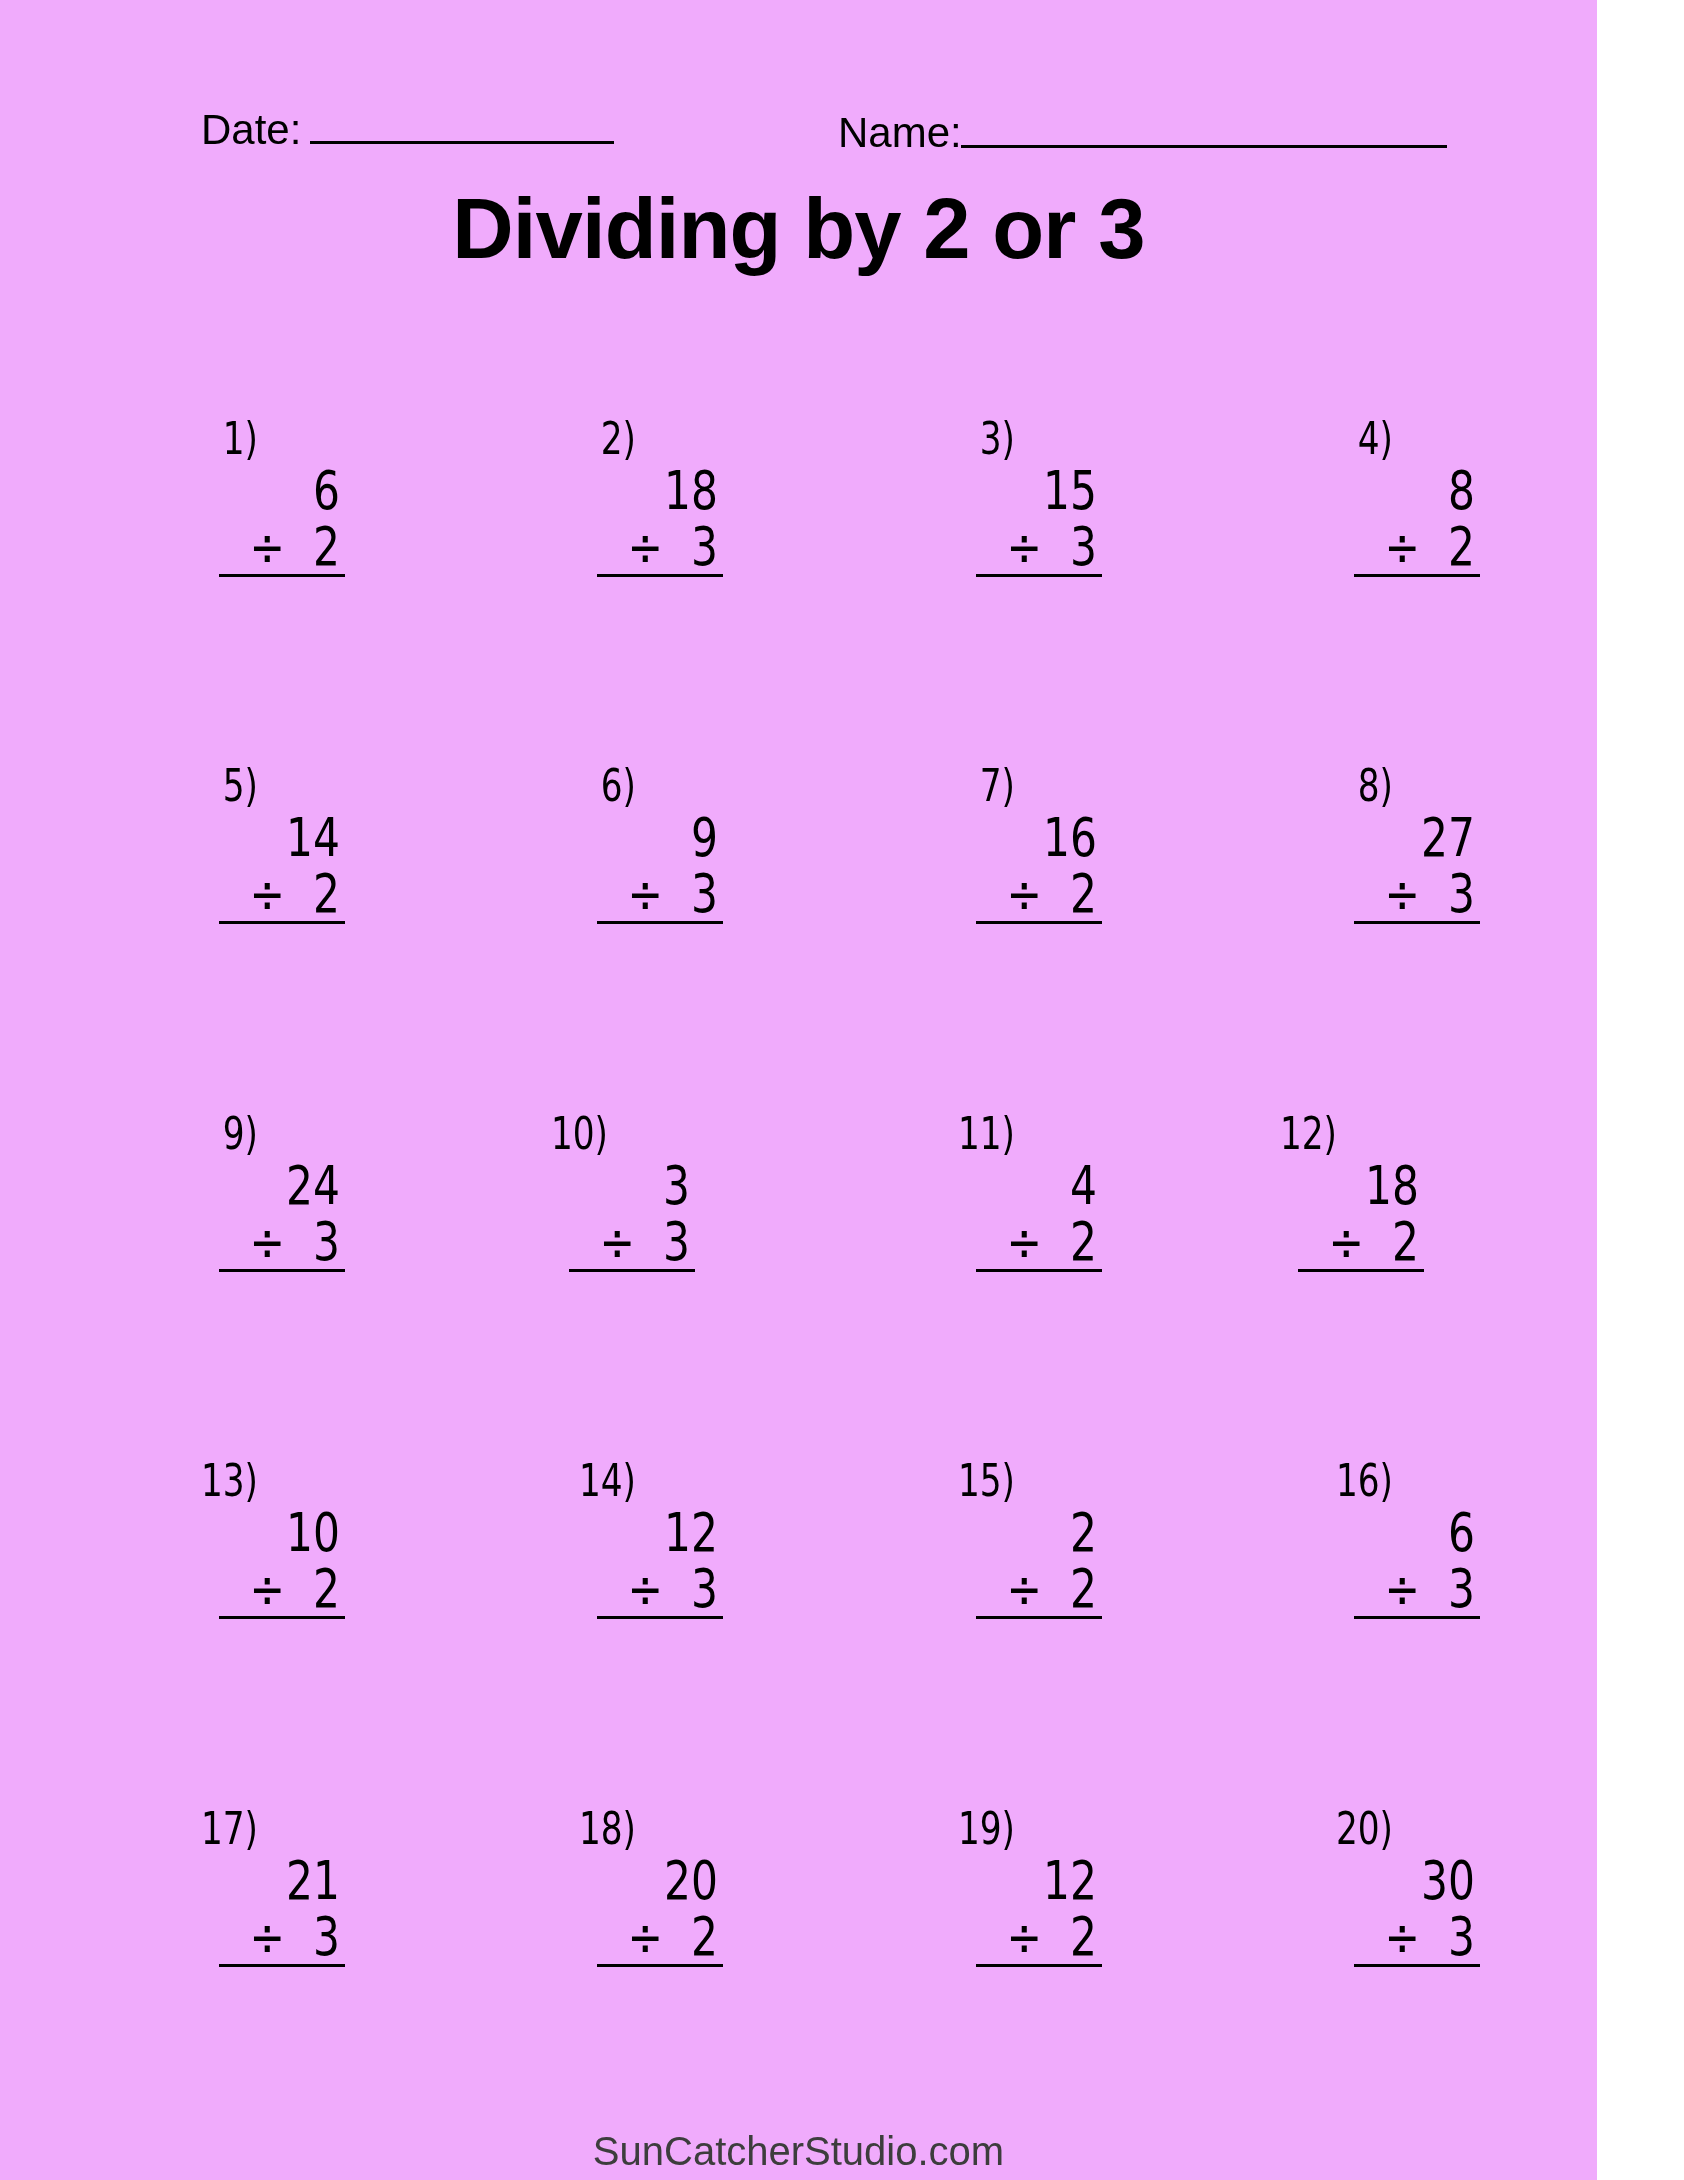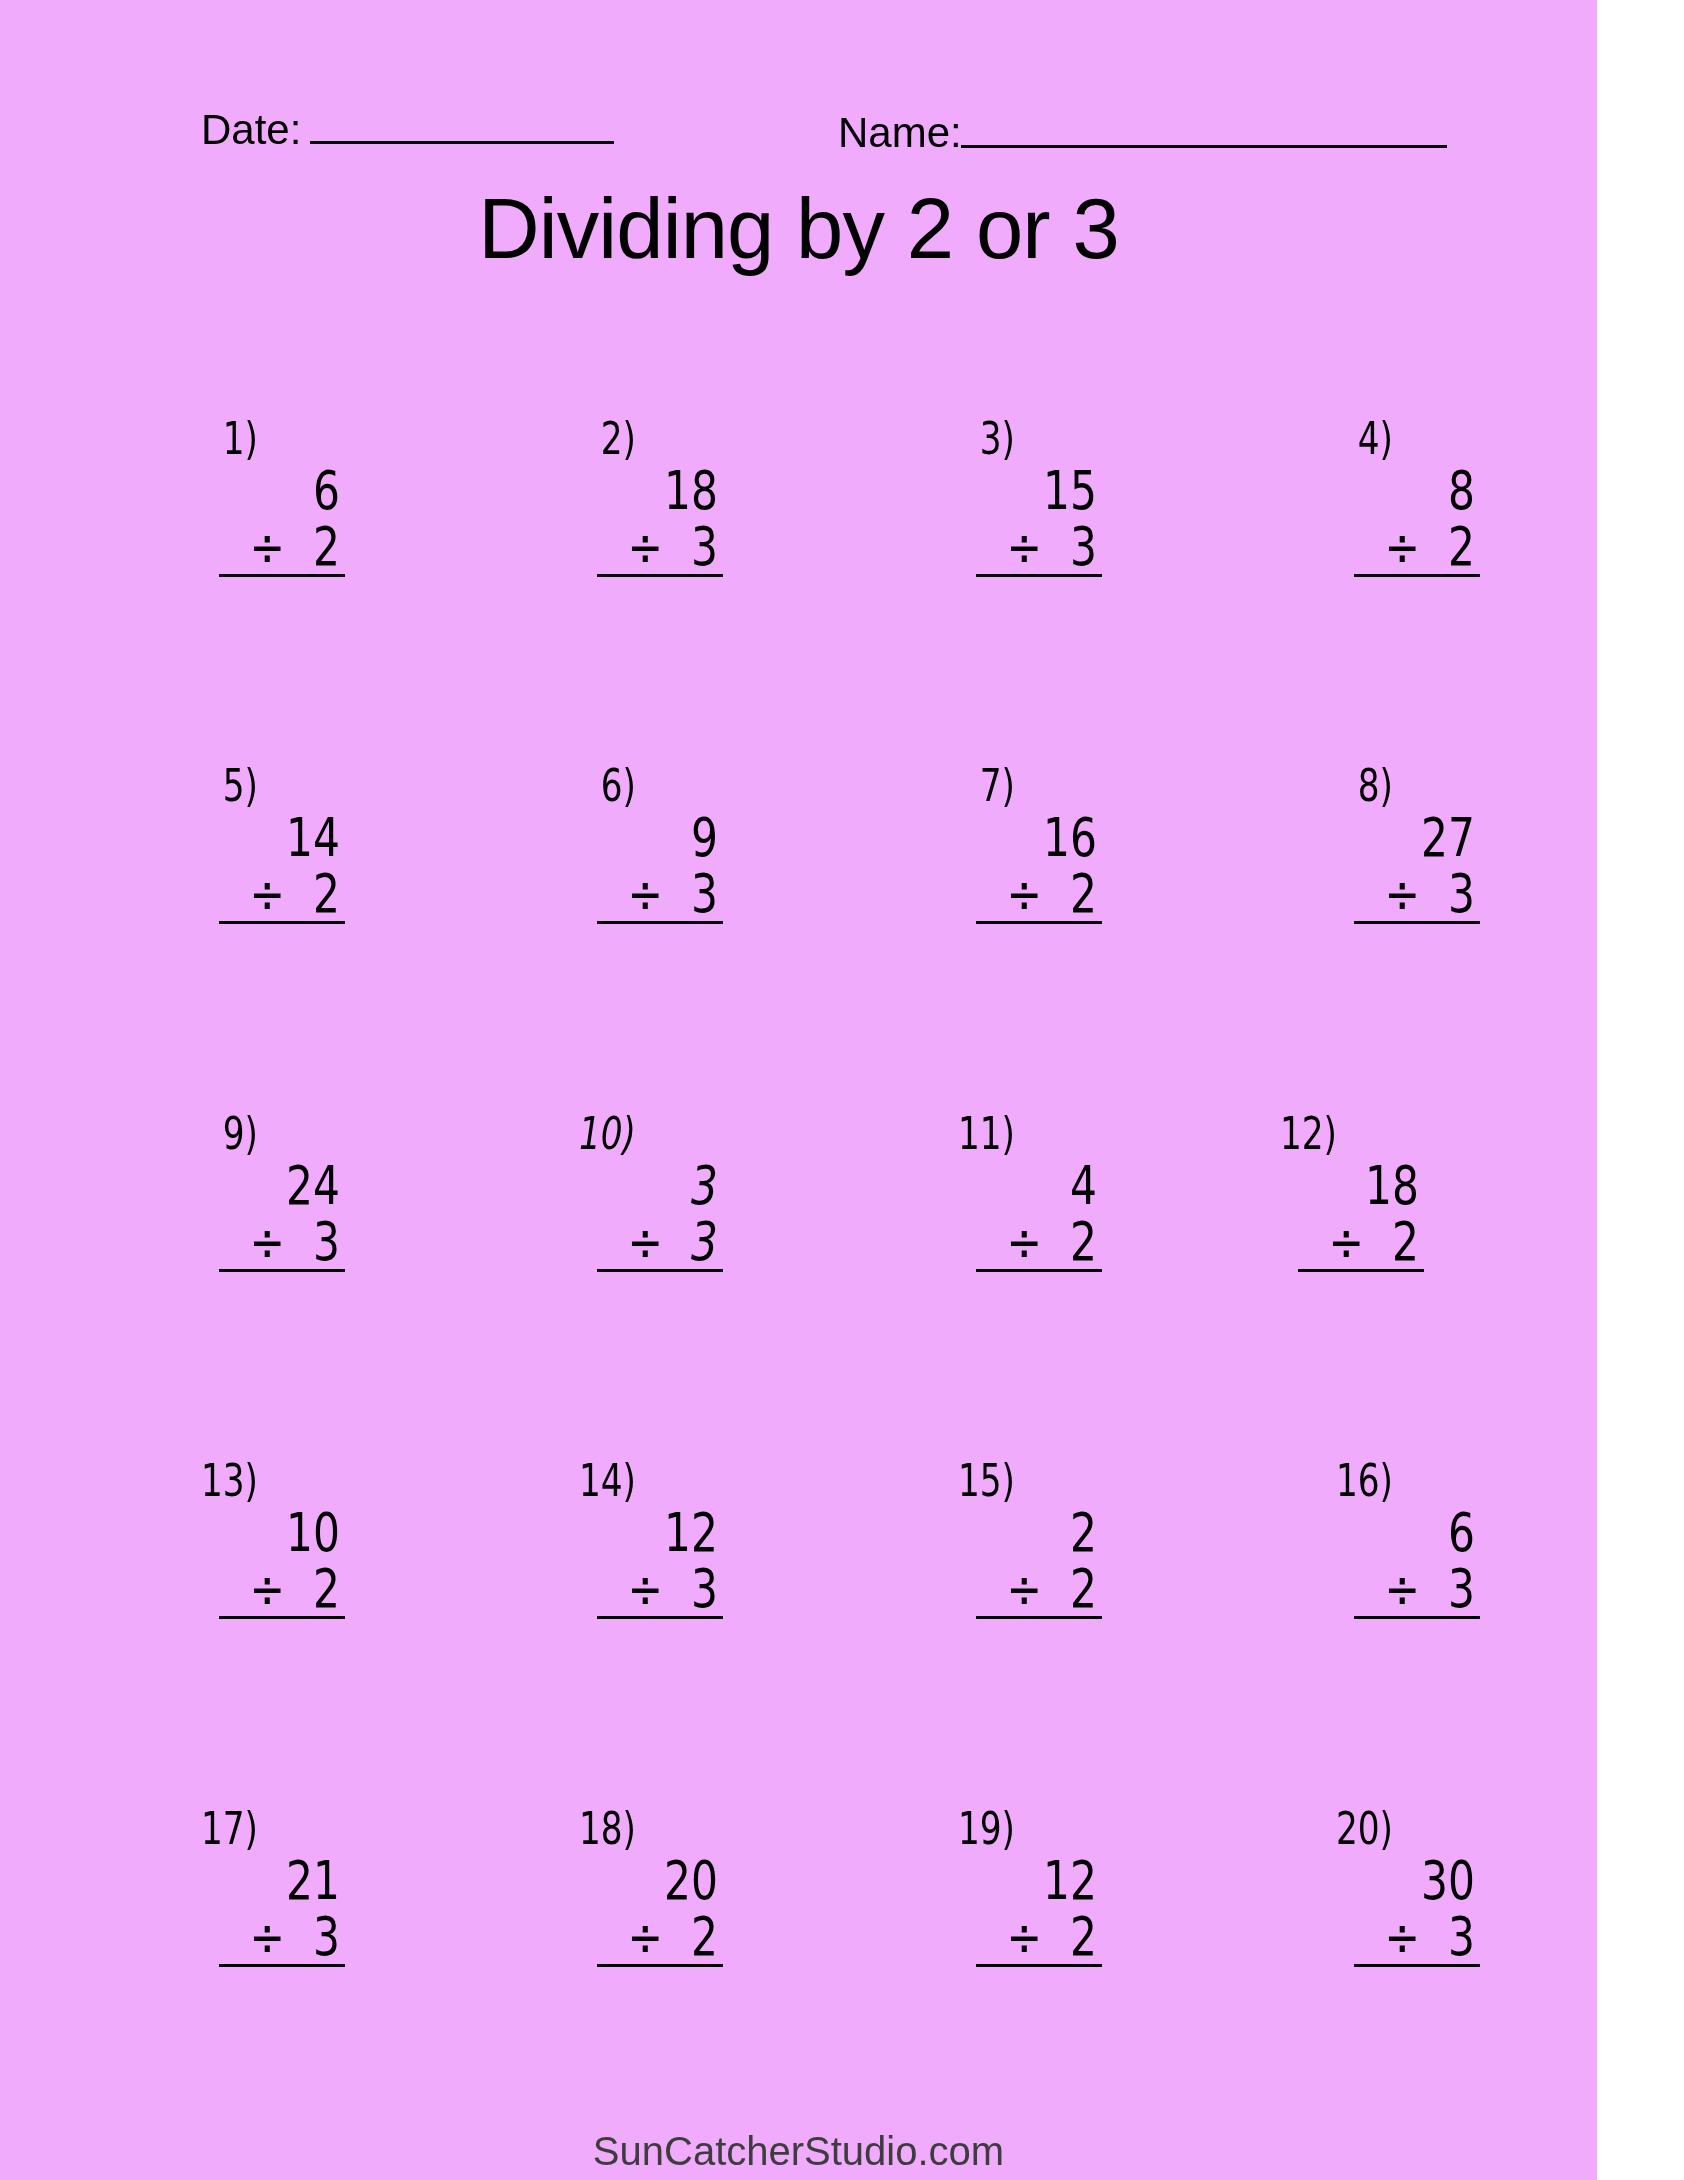--- a/index.html
+++ b/index.html
@@ -28,21 +28,21 @@
   }
   #date-line{left:310px;top:141px;width:304px;}
   #name-line{left:961px;top:145px;width:486px;}
   
   .title{
     position:absolute;
     left:0;right:0;
     top:186px;
     text-align:center;
     font-size:85px;
-    font-weight:normal;
+    font-weight:bold;
     letter-spacing:-0.9px;
     line-height:1;
     white-space:nowrap;
   }
   .subtitle{
     position:absolute;
     left:0;right:0;
     top:295px;
     text-align:center;
     font-size:37px;
@@ -161,21 +161,21 @@
     <span class="num-line dividend-line">27</span>
     <span class="num-line divisor-line">÷ 3</span>
     <div class="answer-line"></div>
   </div>
       <div class="problem" style="left: 219px; top: 1117px;">
     <span class="plabel">9)</span>
     <span class="num-line dividend-line">24</span>
     <span class="num-line divisor-line">÷ 3</span>
     <div class="answer-line"></div>
   </div>
-      <div class="problem" style="left: 597px; top: 1117px; font-style: italic;">
+      <div class="problem" style="left: 569px; top: 1117px;">
     <span class="plabel">10)</span>
     <span class="num-line dividend-line">3</span>
     <span class="num-line divisor-line">÷ 3</span>
     <div class="answer-line"></div>
   </div>
       <div class="problem" style="left: 976px; top: 1117px;">
     <span class="plabel">11)</span>
     <span class="num-line dividend-line">4</span>
     <span class="num-line divisor-line">÷ 2</span>
     <div class="answer-line"></div>

